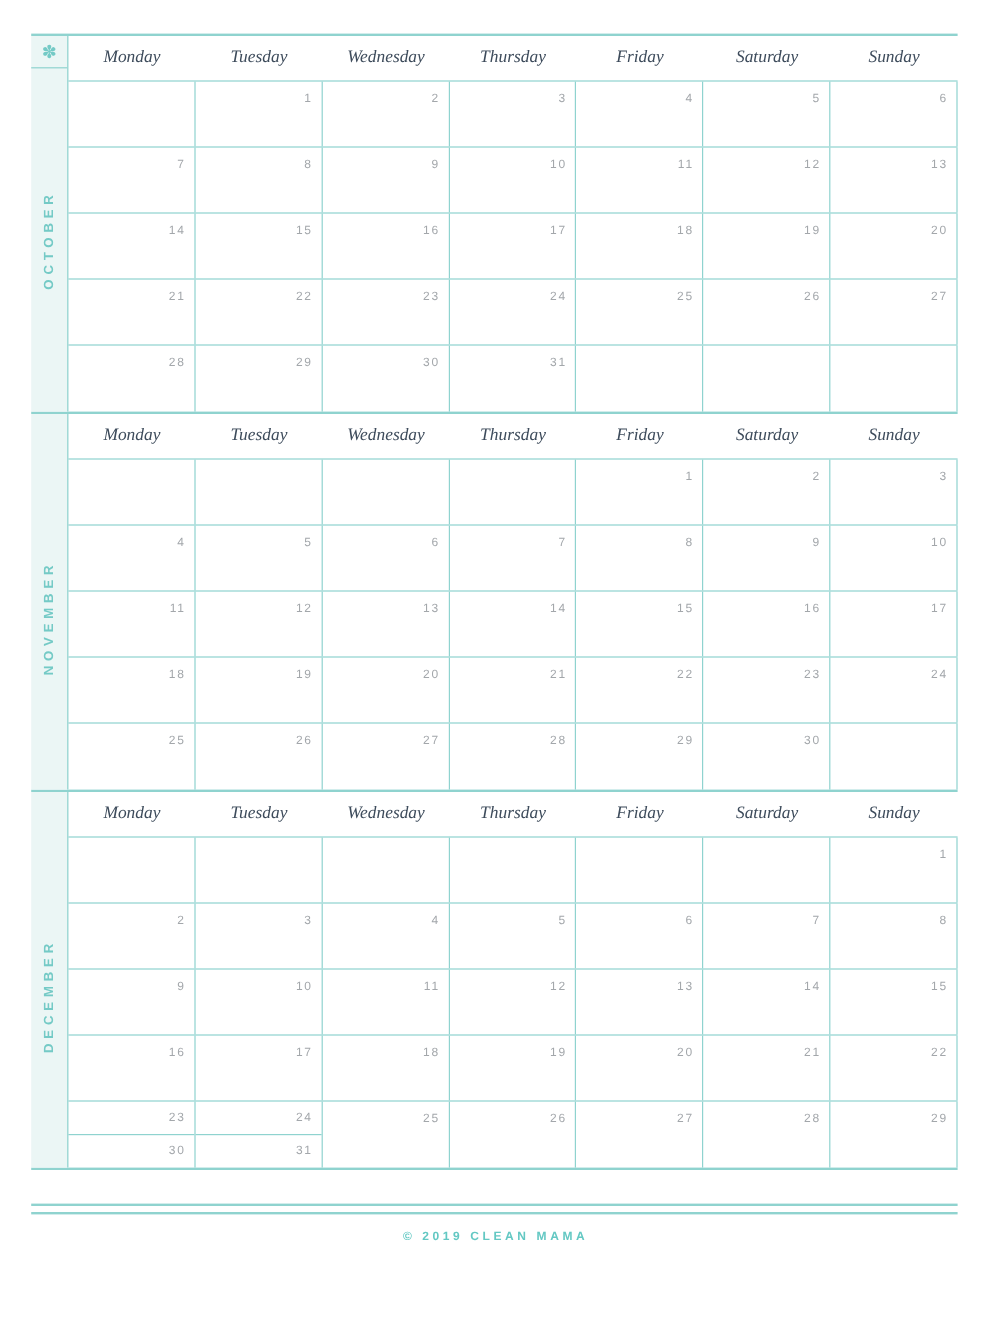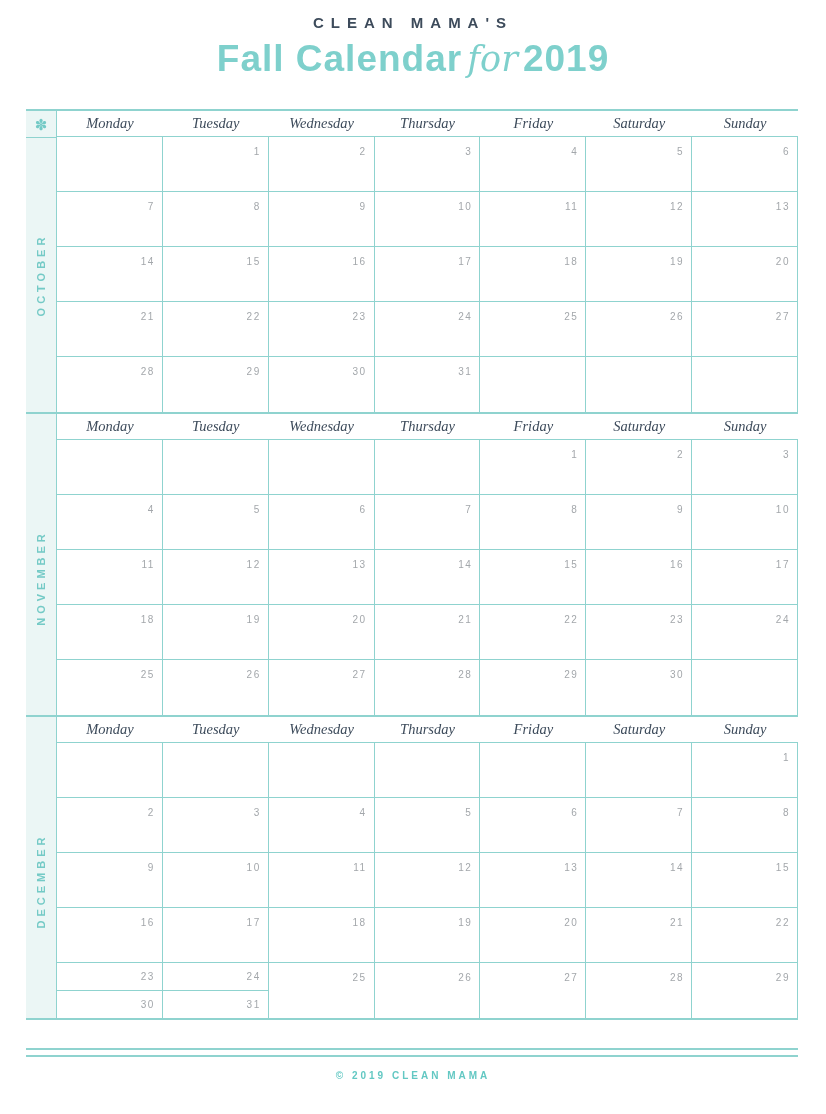--- a/index.html
+++ b/index.html
@@ -49,21 +49,21 @@
   .asterisk { color: var(--label); font-size: 15px; line-height: 1; }
   .strip-body { flex: 1; display: flex; align-items: center; justify-content: center; }
   .month-label {
     transform: rotate(-90deg); white-space: nowrap;
     font-size: 11px; font-weight: bold; letter-spacing: 4px;
     color: var(--label);
   }
 
   .grid { flex: 1; display: flex; flex-direction: column; }
   .weekday-row {
-    height: 26px; display: grid; grid-template-columns: repeat(7, 1fr);
+    height: 38px; display: grid; grid-template-columns: repeat(7, 1fr);
     border-bottom: 1px solid var(--teal-line);
   }
   .weekday {
     display: flex; align-items: center; justify-content: center;
     font-family: "Liberation Serif", serif; font-style: italic;
     font-size: 14.5px; color: var(--dark);
   }
   .week-row {
     height: 55px; display: grid; grid-template-columns: repeat(7, 1fr);
     border-bottom: 1px solid var(--teal-line);
@@ -88,26 +88,20 @@
     margin-top: 13px; text-align: center;
     font-size: 10px; font-weight: bold; letter-spacing: 3px;
     color: var(--footer-teal);
   }
 </style>
 </head>
 <body>
 
 <div class="page">
 
-  <header class="page-header">
-    <div class="brand">CLEAN MAMA'S</div>
-    <h1 class="title">
-      <span class="t-main">Fall Calendar</span><span class="t-script">for</span><span class="t-year">2019</span>
-    </h1>
-  </header>
 
   <main class="months">
       <div class="month first">
         <div class="strip">
           <div class="strip-head">
             <span class="asterisk">✽</span>
           </div>
           <div class="strip-body">
             <div class="month-label">OCTOBER</div>
           </div>

